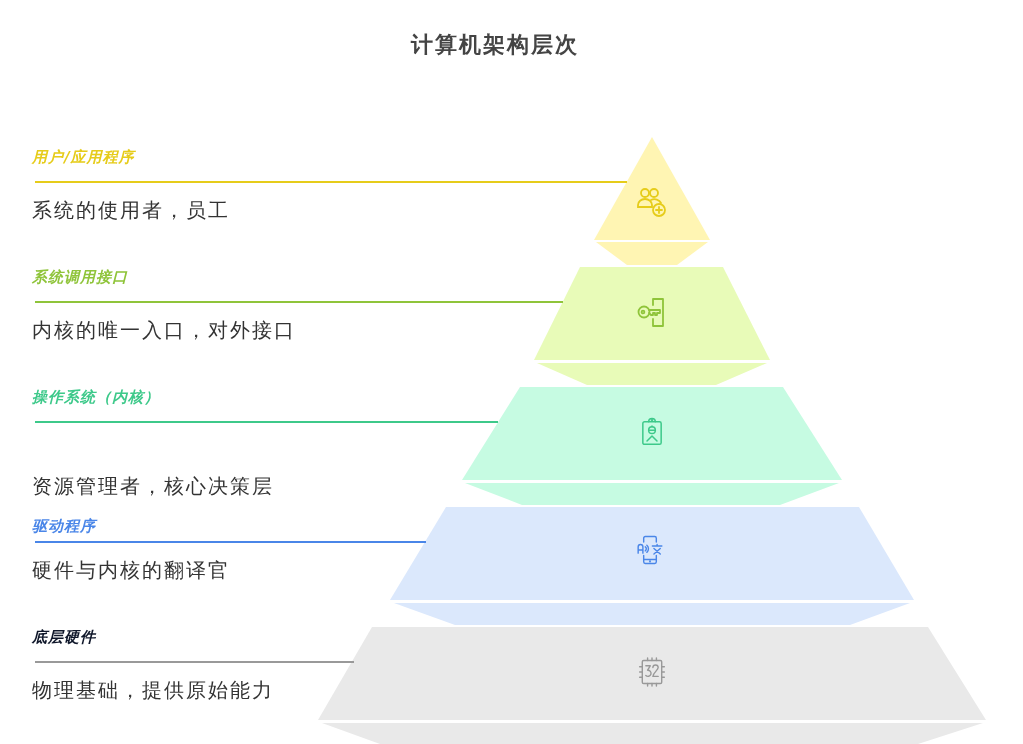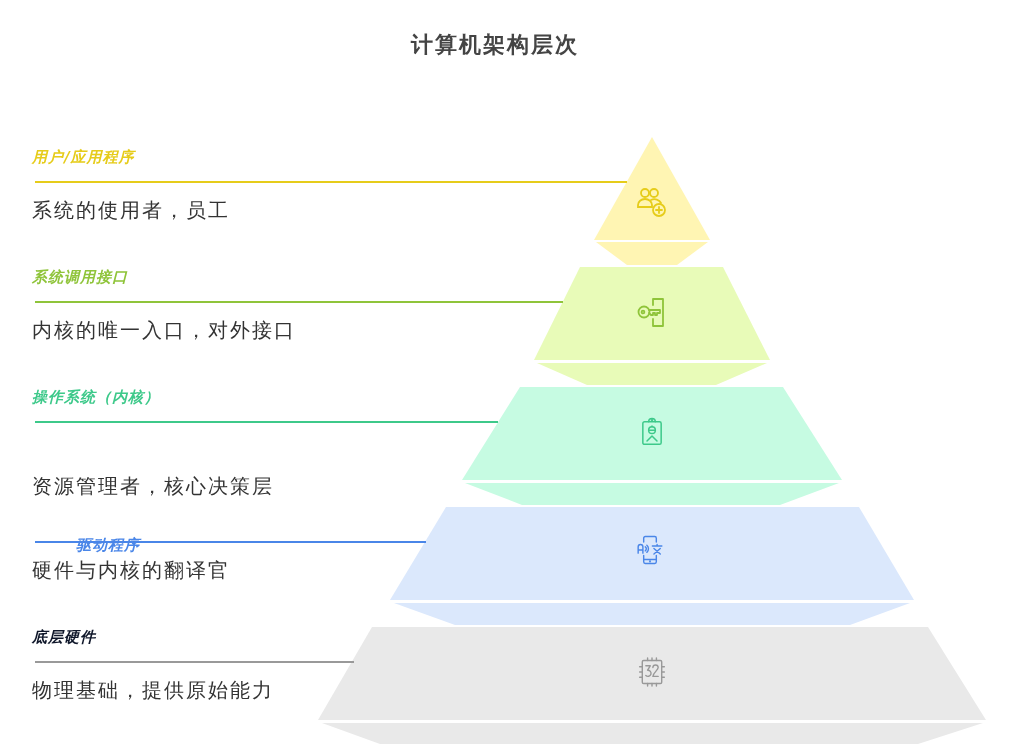--- a/index.html
+++ b/index.html
@@ -77,21 +77,21 @@
   <g fill="none" stroke="#3dc98a" stroke-width="1.8" stroke-linecap="round" stroke-linejoin="round">
     <rect x="4" y="7" width="22" height="27" rx="2"></rect>
     <path d="M11 7 a4 4 0 0 1 8 0"></path>
     <circle cx="15" cy="5" r="0.6"></circle>
     <circle cx="15" cy="17" r="4"></circle>
       <path d="M11 17 h8 M15 13 v-1"></path>
     <path d="M9 30 l6-6 l6 6"></path>
   </g>
 </svg>
 
-<div class="layer-label" style="top:536px; color:#4a86e8;margin-left:44px;">驱动程序</div>
+<div class="layer-label" style="top:517px; color:#4a86e8;">驱动程序</div>
 <div class="connector" style="top:541px; width:391px; background:#4a86e8;"></div>
 <div class="layer-desc" style="top:557px;">硬件与内核的翻译官</div>
 <svg class="icon" style="left:635px; top:535px;" viewBox="0 0 34 38">
   <g fill="none" stroke="#4a86e8" stroke-width="1.8" stroke-linecap="round" stroke-linejoin="round">
     <path d="M9 9 V4 a2 2 0 0 1 2-2 h12 a2 2 0 0 1 2 2 v5"></path>
     <path d="M9 26 V34 a2 2 0 0 0 2 2 h12 a2 2 0 0 0 2-2 V26"></path>
     <path d="M9 31 h16"></path>
       <circle cx="17" cy="33.5" r="0.5"></circle>
     <path d="M2 23 V15 a3 3 0 0 1 6 0 v8 M2 19 h6"></path>
     <path d="M11 15 a3 3 0 0 1 0 5 M13 13 a6 6 0 0 1 0 9"></path>

